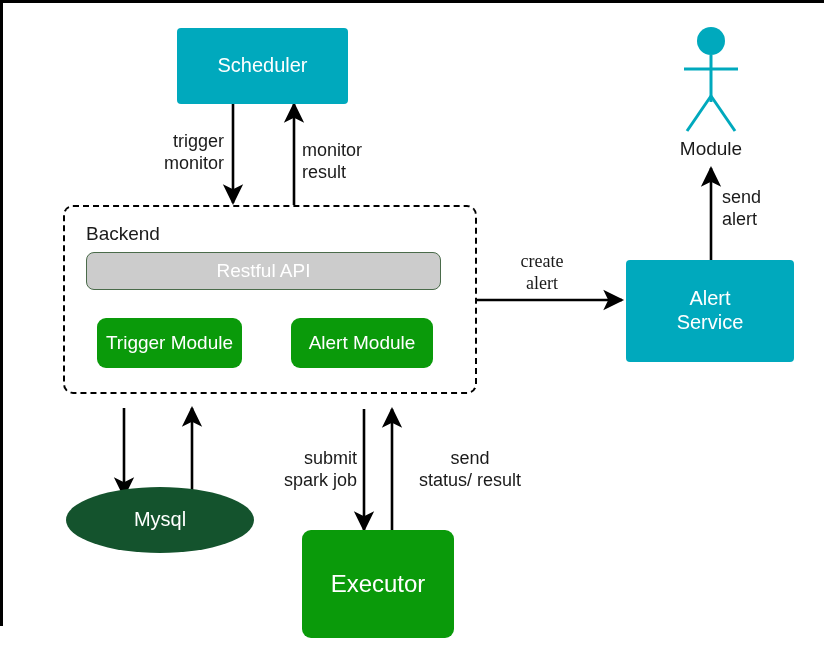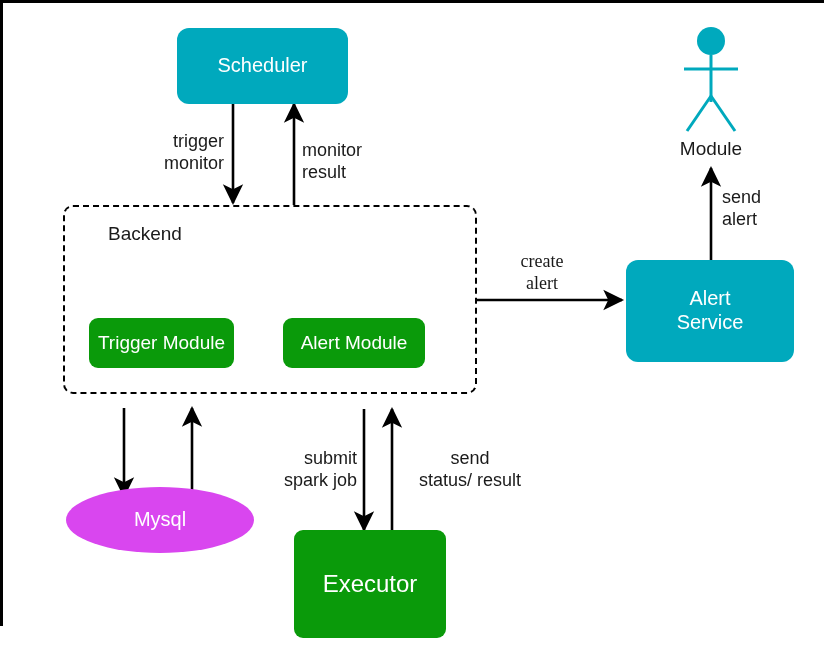--- a/index.html
+++ b/index.html
@@ -34,39 +34,38 @@
   .node {
     position: absolute;
     box-sizing: border-box;
     display: flex;
     align-items: center;
     justify-content: center;
     text-align: center;
     color: #ffffff;
     line-height: 1.18;
   }
-  .node.teal { background: #00A9BD; border-radius: 12px; }
-  .node.green { background: #0A9A0A; border-radius: 9px; }
-  .node.ellipse { background: #d946ef; border-radius: 50%; }
+  .node.teal { background: #00A9BD; border-radius: 4px; }
+  .node.green { background: #0A9A0A; border-radius: 9px; margin-left: 8px; }
+  .node.ellipse { background: #14532d; border-radius: 50%; }
 
   .node .label { white-space: pre-line; }
 
   
   .backend-box {
     position: absolute;
     box-sizing: border-box;
     border: 2.5px dashed #000000;
     border-radius: 10px;
     background: transparent;
   }
   .backend-title {
     position: absolute;
     color: #1a1a1a;
     font-size: 19px;
-    margin-left: 22px;
   }
 
   
   .api-bar {
     position: absolute;
     box-sizing: border-box;
     background: #CCCCCC;
     border: 1.5px solid #4A6B4A;
     border-radius: 8px;
     display: flex;
@@ -145,20 +144,23 @@
   <div class="edge-label right" style="left:124px; top:131px; width:100px;">trigger
 monitor</div>
 
   <div class="edge-label left" style="left:302px; top:140px; width:110px;">monitor
 result</div>
 
   <div class="backend-box" style="left:63px; top:205px; width:414px; height:189px;"></div>
 
   <div class="backend-title" style="left:86px; top:223px;">Backend</div>
 
+  <div class="api-bar" style="left:86px; top:252px; width:355px; height:38px;">
+    <span>Restful API</span>
+  </div>
 
   <div class="node green" style="left:89px; top:318px; width:145px; height:50px; font-size:19px;">
     <span class="label">Trigger Module</span>
   </div>
 
   <div class="node green" style="left:283px; top:318px; width:142px; height:50px; font-size:19px;">
     <span class="label">Alert Module</span>
   </div>
 
   <div class="edge-label center" style="left:497px; top:251px; width:90px;font-family:Liberation Serif, serif;">create

